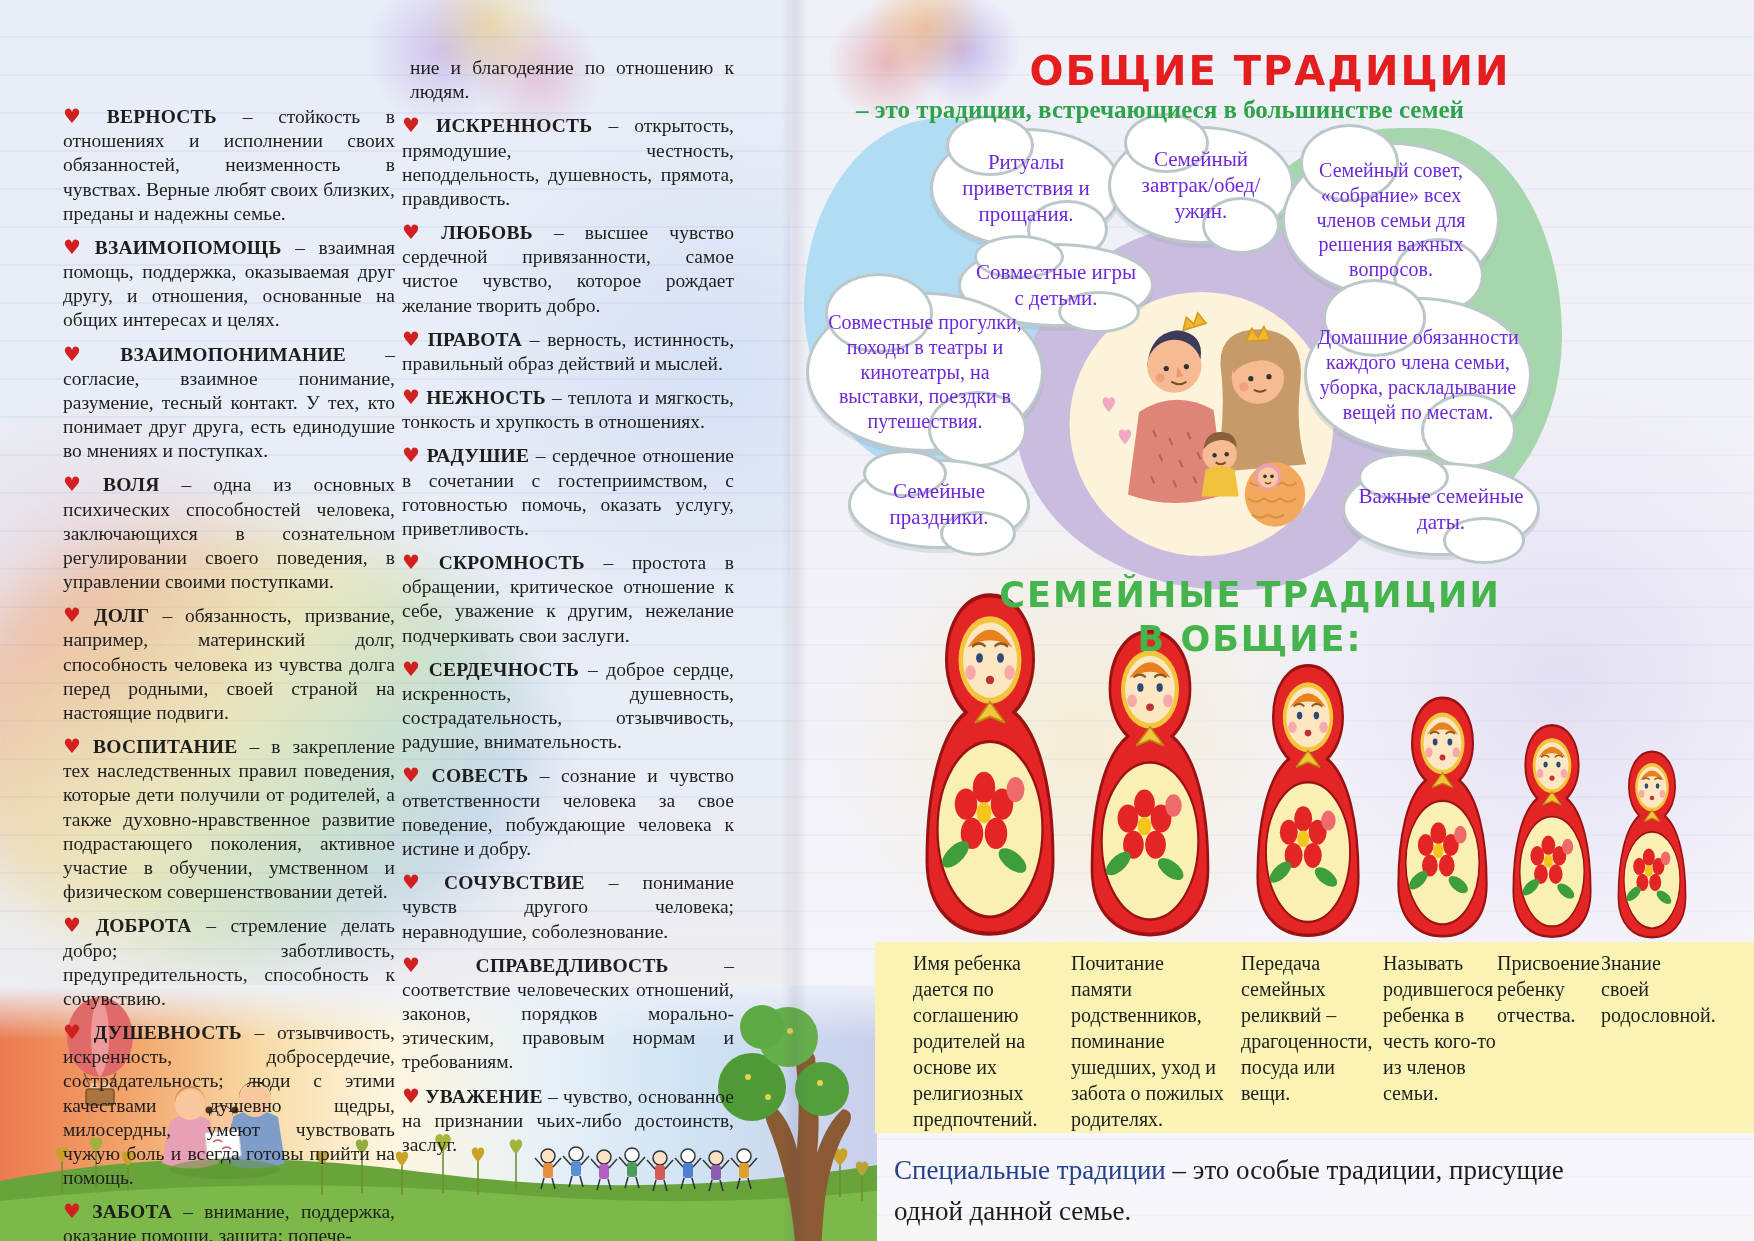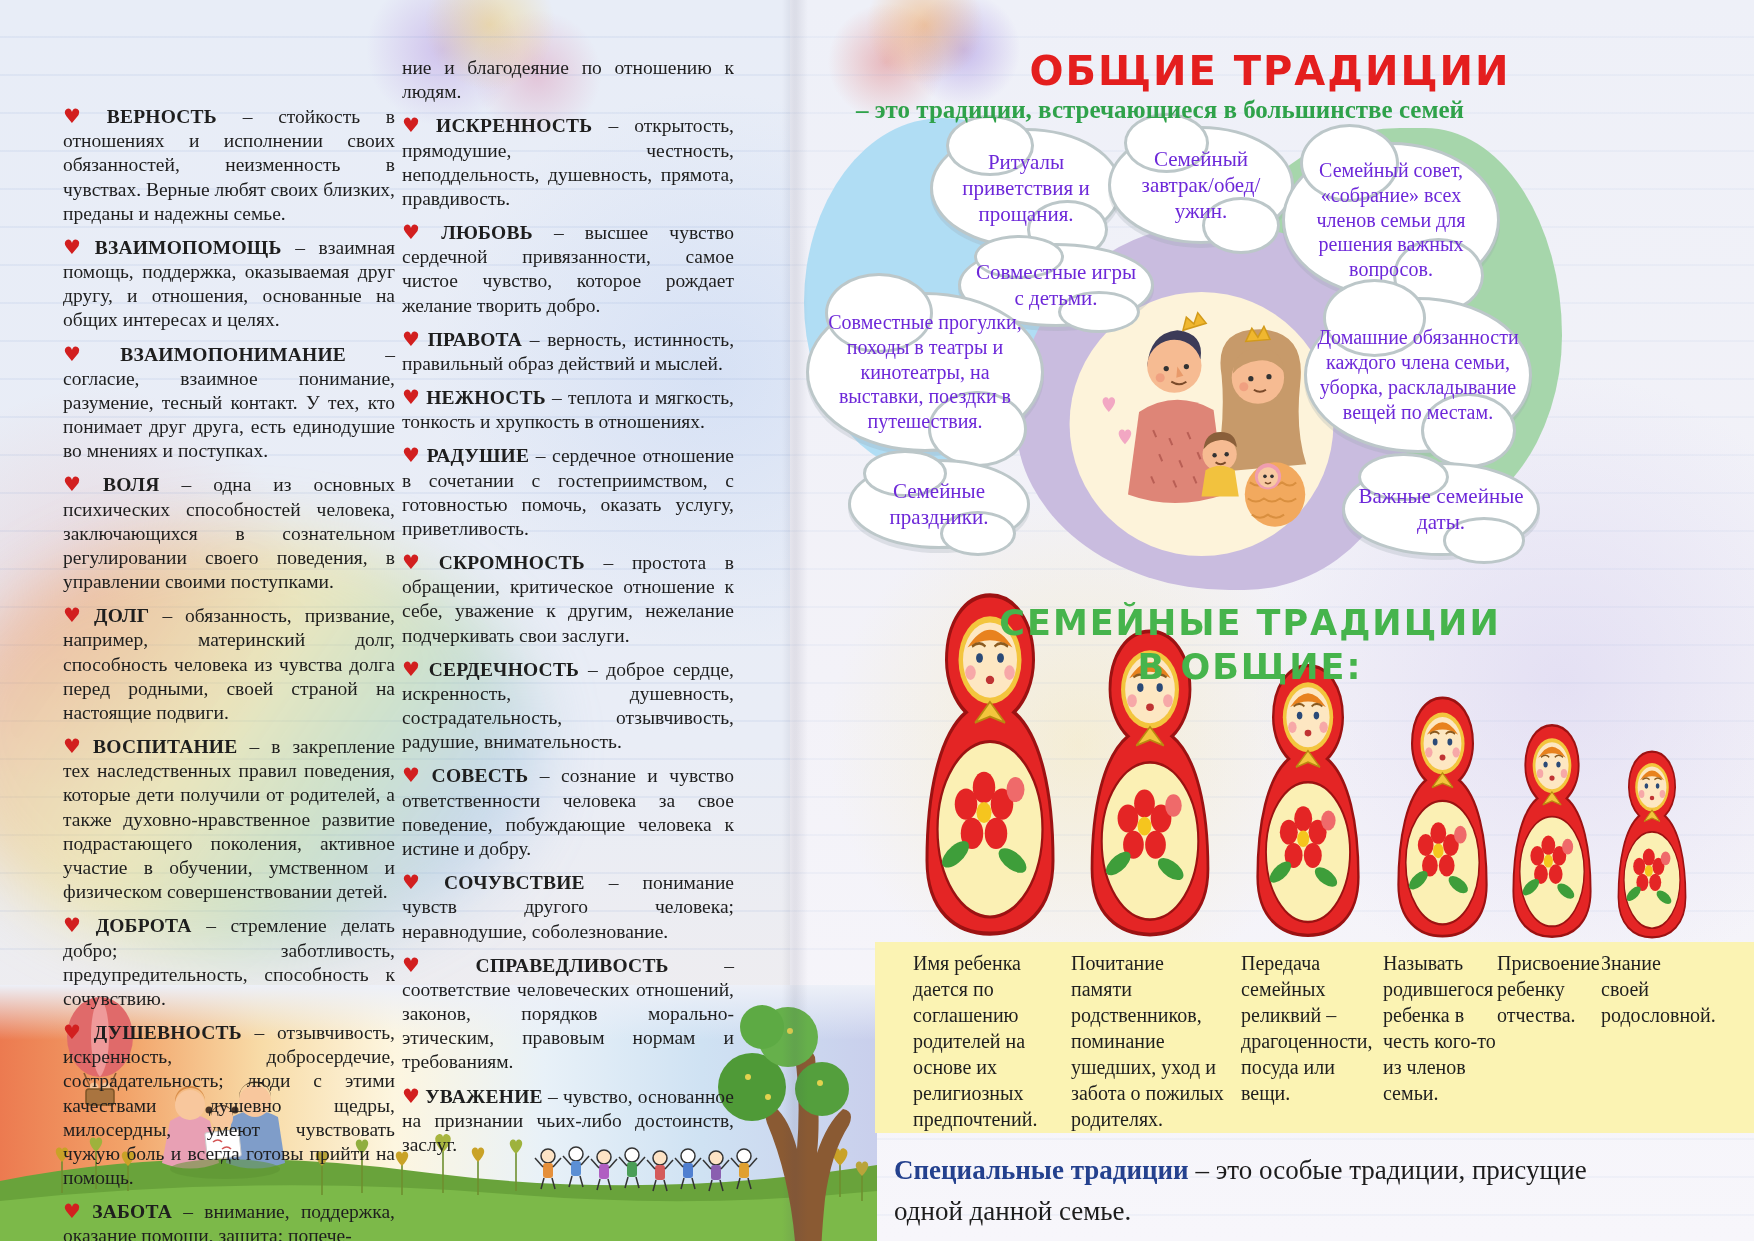--- a/index.html
+++ b/index.html
@@ -19,21 +19,21 @@
   .rainbow{position:absolute;left:-60px;top:530px;width:600px;height:430px;border-radius:50%;
       background:linear-gradient(125deg,rgba(236,90,80,.40),rgba(243,167,64,.36) 25%,rgba(240,220,90,.36) 45%,rgba(140,200,120,.32) 65%,rgba(120,170,230,.30) 85%);
       filter:blur(30px);z-index:0;}
   .col{position:absolute;top:56px;width:332px;z-index:3;color:#1e1e1e;
        font-size:19.5px;line-height:1.24;text-align:justify;}
   .col1{left:63px;margin-top:48px;}
   .col2{left:402px;}
   .entry{margin:0 0 9px 0;}
   .entry b{font-weight:700;letter-spacing:.2px;}
   .hb{color:#d21f1f;font-family:"DejaVu Sans",sans-serif;font-size:20px;margin-right:5px;}
-  .cont{margin:0 0 9px 0;}
+  .cont{margin:0 0 9px 8px;}
   .scene{position:absolute;left:0;top:985px;width:877px;height:256px;z-index:1;}
 
   
   .right-page{position:absolute;left:790px;top:0;width:964px;height:1241px;
     background:
       repeating-linear-gradient(180deg, transparent 0 36px, rgba(130,160,210,.07) 36px 38px),
       radial-gradient(circle at 14% 2%, rgba(240,160,80,.5), transparent 4%),
       radial-gradient(circle at 18% 4%, rgba(150,120,220,.45), transparent 4%),
       radial-gradient(circle at 10% 5%, rgba(220,100,100,.4), transparent 4%),
       radial-gradient(circle at 80% 55%, rgba(200,190,235,.35), transparent 30%),
@@ -66,21 +66,21 @@
      border:3px solid #bcc7c9;border-radius:50%;bottom:-12%;right:6%;z-index:-1;}
   .c1{left:140px;top:128px;width:192px;height:120px;}
   .c2{left:318px;top:126px;width:186px;height:118px;}
   .c3{left:492px;top:142px;width:218px;height:156px;font-size:20px;}
   .c4{left:168px;top:243px;width:196px;height:84px;}
   .c5{left:16px;top:292px;width:238px;height:160px;font-size:20px;}
   .c6{left:514px;top:297px;width:228px;height:156px;font-size:20px;}
   .c7{left:58px;top:459px;width:182px;height:90px;}
   .c8{left:552px;top:462px;width:198px;height:94px;}
 
-  .sec-title{position:absolute;left:110px;top:602px;width:700px;text-align:center;z-index:6;
+  .sec-title{position:absolute;left:110px;top:574px;width:700px;text-align:center;z-index:6;
      font-family:"DejaVu Sans",sans-serif;font-weight:800;font-size:35px;letter-spacing:2px;color:#46b44c;line-height:1.25;}
 
   .doll{position:absolute;z-index:3;}
   .d1{left:125px;top:587px;width:150px;height:355px;}
   .d2{left:291px;top:624px;width:138px;height:318px;}
   .d3{left:458px;top:659px;width:120px;height:283px;}
   .d4{left:600px;top:692px;width:105px;height:250px;}
   .d5{left:716px;top:720px;width:92px;height:222px;}
   .d6{left:822px;top:747px;width:80px;height:195px;}
 
@@ -88,21 +88,21 @@
   .trad{position:absolute;top:8px;font-size:20px;line-height:1.3;color:#1e1e1e;}
   .t1{left:38px;width:154px;}
   .t2{left:196px;width:158px;}
   .t3{left:366px;width:134px;}
   .t4{left:508px;width:120px;}
   .t5{left:622px;width:110px;}
   .t6{left:726px;width:102px;}
 
   .special{position:absolute;left:104px;top:1150px;width:710px;z-index:3;
      font-size:27px;line-height:1.5;color:#1c1c1c;}
-  .special b{color:#24418e;font-weight:700;}
+  .special b{color:#24418e;font-weight:400;}
 </style>
 </head>
 <body>
 
 <svg width="0" height="0" style="position:absolute" aria-hidden="true">
   <defs>
     <g id="doll-sym">
       <path d="M50,4 C67,4 79,17 79,35 C79,46 73,55 66,60 C84,71 92,99 92,131 C92,155 73,166 50,166 C27,166 8,155 8,131 C8,99 16,71 34,60 C27,55 21,46 21,35 C21,17 33,4 50,4 Z" fill="#e42525" stroke="#9c1212" stroke-width="2"></path>
       <circle cx="50" cy="35" r="21" fill="#f3c53d"></circle>
       <circle cx="50" cy="35" r="18" fill="#fde7c2"></circle>

